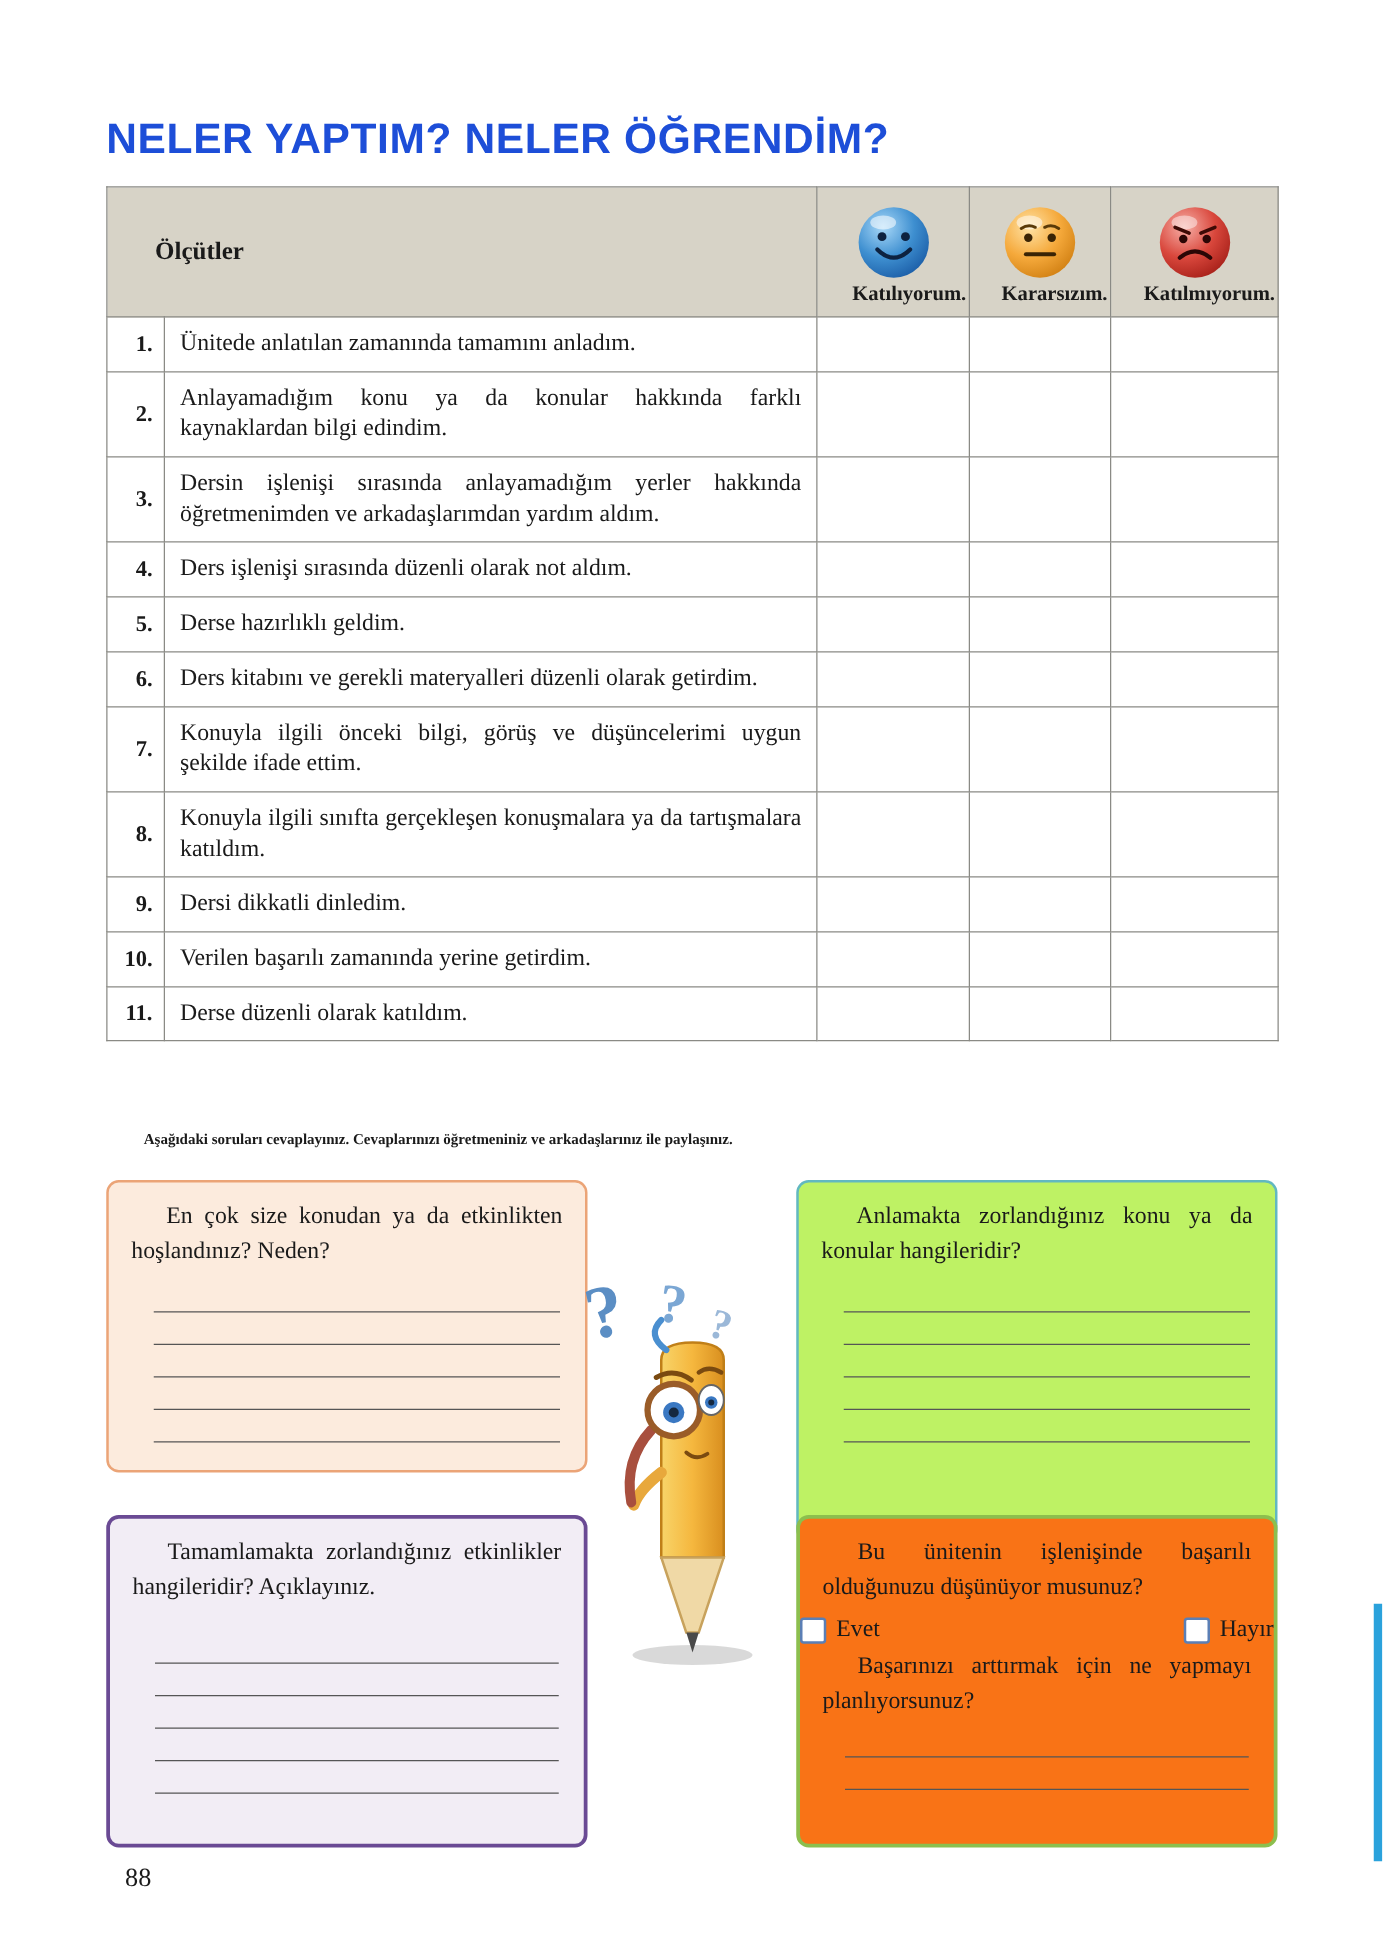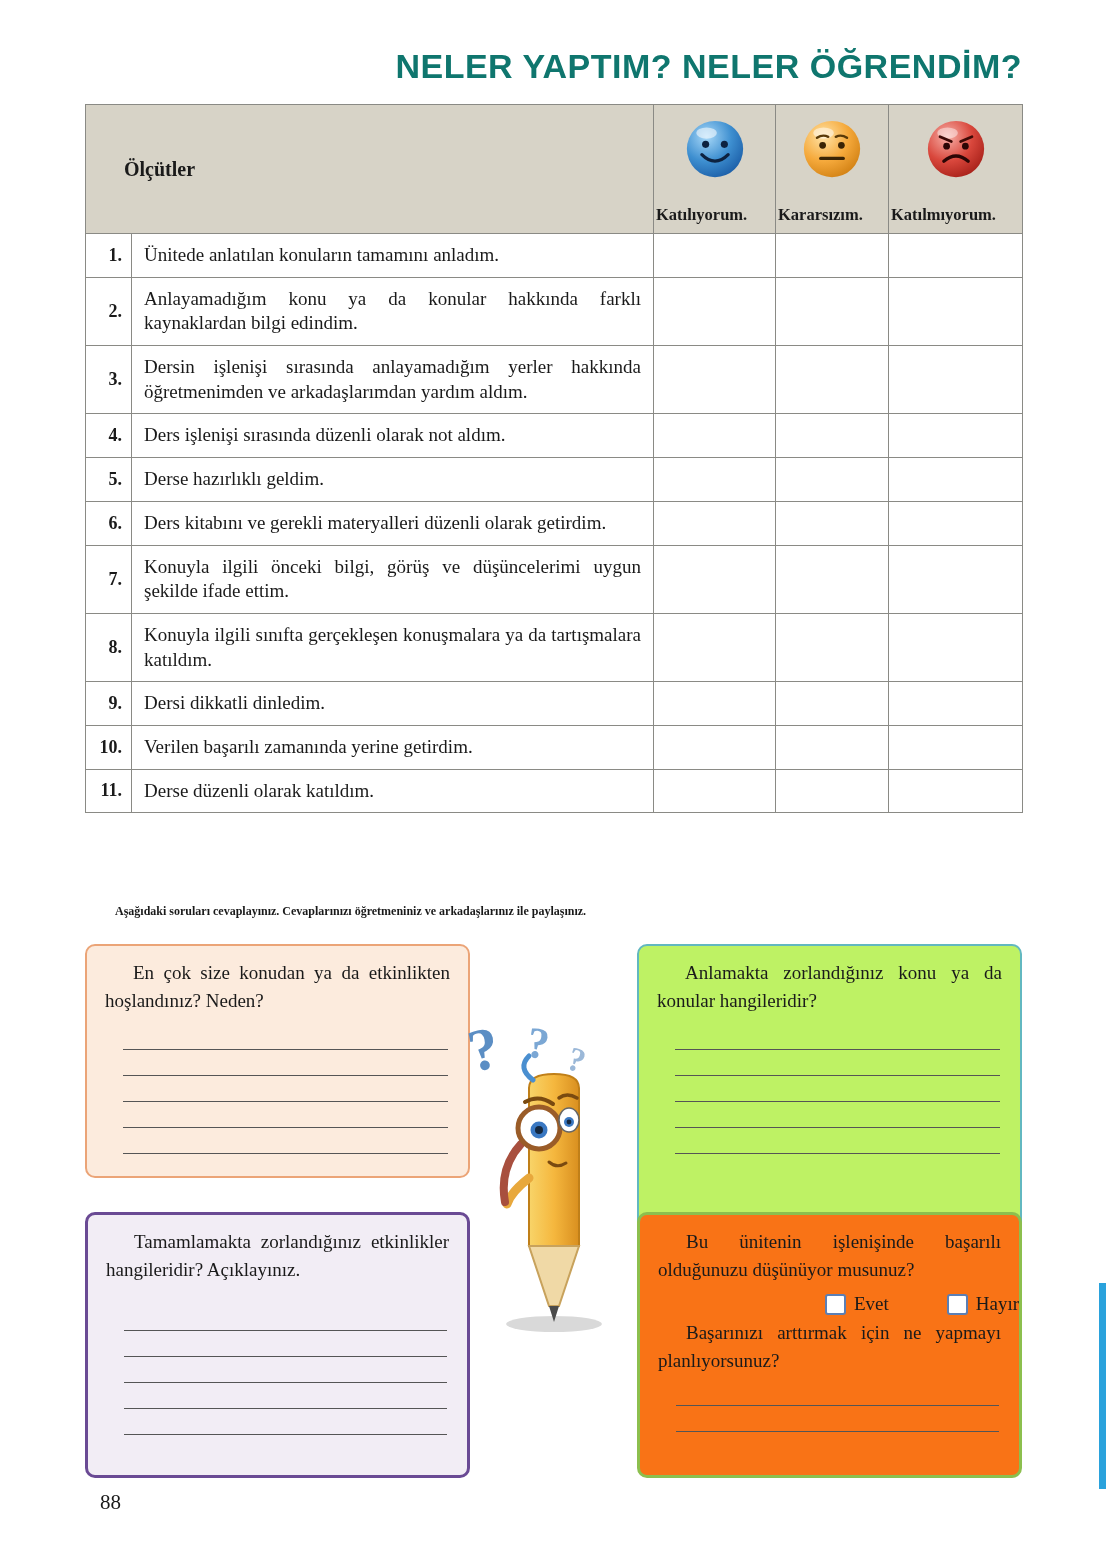--- a/index.html
+++ b/index.html
@@ -1,36 +1,36 @@
 <!DOCTYPE html>
 <html><head>
 <meta charset="utf-8">
 <style>
   * { margin:0; padding:0; box-sizing:border-box; }
   body { background:#ffffff; font-family:"Liberation Serif", serif; color:#1a1a1a; }
   .page { position:relative; width:1106px; height:1560px; background:#ffffff; overflow:hidden; }
   .content { position:absolute; left:85px; top:0; width:937px; }
 
   .title {
-    margin-top:47px; text-align:right;
+    margin-top:92px; text-align:left;
     font-family:"Liberation Sans", sans-serif; font-weight:800;
-    font-size:34px; letter-spacing:.5px; color:#0f766e;
+    font-size:34px; letter-spacing:.5px; color:#1d4ed8;
   }
   .intro { margin-top:22px; font-size:19.5px; line-height:1.55; text-indent:30px; text-align:justify; }
 
   table.eval { margin-top:18px; width:100%; border-collapse:collapse; table-layout:fixed; }
   .eval th, .eval td { border:1px solid #8a8a85; }
   .crit-head {
     background:#d7d3c7; text-align:left; padding-left:38px;
     font-size:20px; font-weight:bold; height:104px; vertical-align:middle;
   }
   .opt-head { background:#d7d3c7; vertical-align:top; padding:14px 2px 8px; }
   .opt-head .face { display:block; width:60px; height:60px; margin:0 auto; }
   .opt-head .face svg { display:block; }
-  .opt-label { display:block; margin-top:26px; font-size:16.5px; font-weight:bold; text-align:left; }
+  .opt-label { display:block; margin-top:1px; font-size:16.5px; font-weight:bold; text-align:right; }
 
   td.num { text-align:right; padding:9px 9px 9px 2px; font-weight:bold; font-size:18px; vertical-align:middle; }
   td.crit { padding:9px 12px; font-size:19px; line-height:1.3; text-align:justify; vertical-align:middle; }
   td.mark { background:#ffffff; }
 
   .bold-instruction { position:absolute; left:0; top:904px; width:937px; font-weight:bold; font-size:12px; text-indent:30px; }
 
   .boxes { position:absolute; left:0; top:944px; width:937px; height:556px; }
   .qbox { position:absolute; border-radius:10px; }
   .qbox .q { font-size:19px; line-height:1.45; text-indent:28px; text-align:justify; padding:13px 18px 0 18px; }
@@ -38,21 +38,21 @@
   .ans-line { height:26px; border-bottom:1px solid #555; }
 
   .qbox.orange { left:0; top:0; width:385px; height:234px; background:#fcebdd; border:2px solid #eba477; }
   .qbox.teal   { right:0; top:0; width:385px; height:290px; background:#bef264; border:2px solid #62b8c0; }
   .qbox.purple { left:0; top:268px; width:385px; height:266px; background:#f2edf5; border:3px solid #6a4a94; }
   .qbox.green  { right:0; top:268px; width:385px; height:266px; background:#f97316; border:3px solid #8cbf4e; }
   .qbox.purple .lines { margin-top:22px; }
   .qbox.green .q2 { padding-top:4px; }
   .qbox.green .lines { margin-top:6px; }
 
-  .chk-row { display:flex; justify-content:flex-end; gap:58px; margin-top:10px; }
+  .chk-row { display:flex; justify-content:space-between; gap:58px; margin-top:10px; }
   .chk { display:flex; align-items:center; gap:8px; font-size:19px; cursor:pointer; }
   .chk .box { width:21px; height:21px; background:#ffffff; border:2px solid #5b7fb5; border-radius:3px; display:inline-block; }
 
   .pencil { position:absolute; left:50%; top:62px; transform:translateX(-50%); width:190px; height:330px; }
 
   .page-num { position:absolute; left:100px; top:1490px; font-size:21px; }
   .edge-tab { position:absolute; right:0; top:1283px; width:7px; height:206px; background:#2aa2dc; }
 </style>
 </head>
 <body>
@@ -134,21 +134,21 @@
                 <path d="M19 45 q13 -11 26 0" stroke="#2b0605" stroke-width="3.5" fill="none" stroke-linecap="round"></path>
               </svg>
             </span>
             <span class="opt-label">Katılmıyorum.</span>
           </th>
         </tr>
       </thead>
       <tbody>
           <tr>
             <td class="num">1.</td>
-            <td class="crit">Ünitede anlatılan konuların tamamını anladım.</td>
+            <td class="crit">Ünitede anlatılan zamanında tamamını anladım.</td>
             <td class="mark"></td>
             <td class="mark"></td>
             <td class="mark"></td>
           </tr>
           <tr>
             <td class="num">2.</td>
             <td class="crit">Anlayamadığım konu ya da konular hakkında farklı kaynaklardan bilgi edindim.</td>
             <td class="mark"></td>
             <td class="mark"></td>
             <td class="mark"></td>

